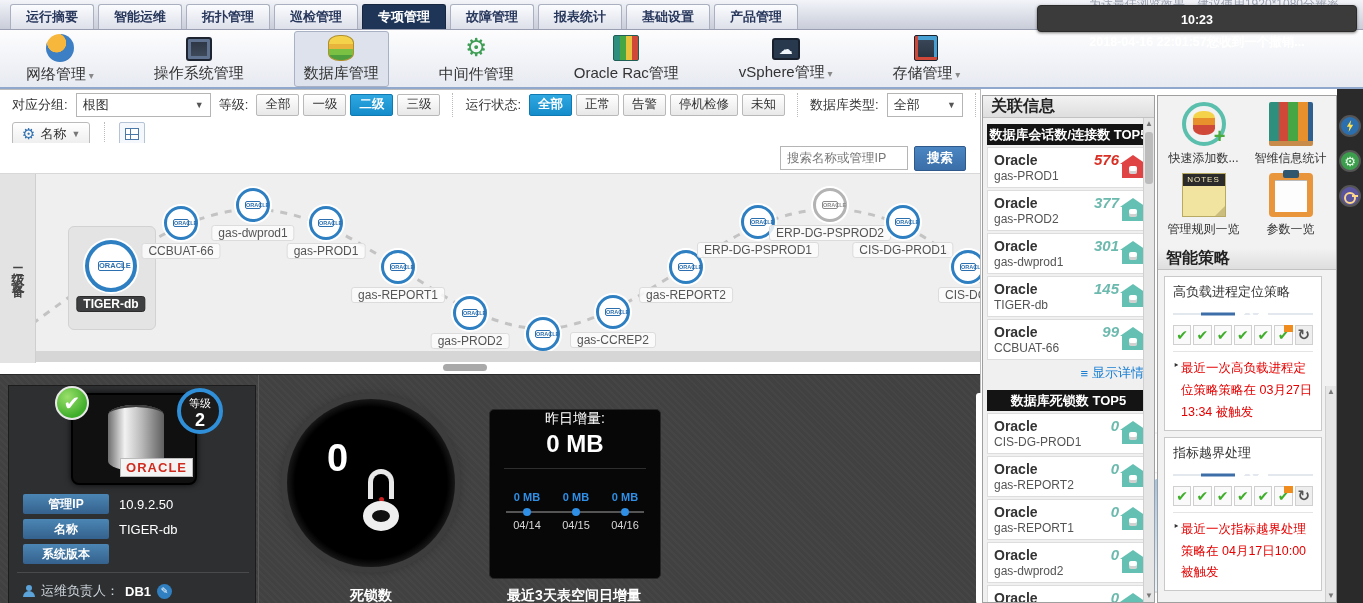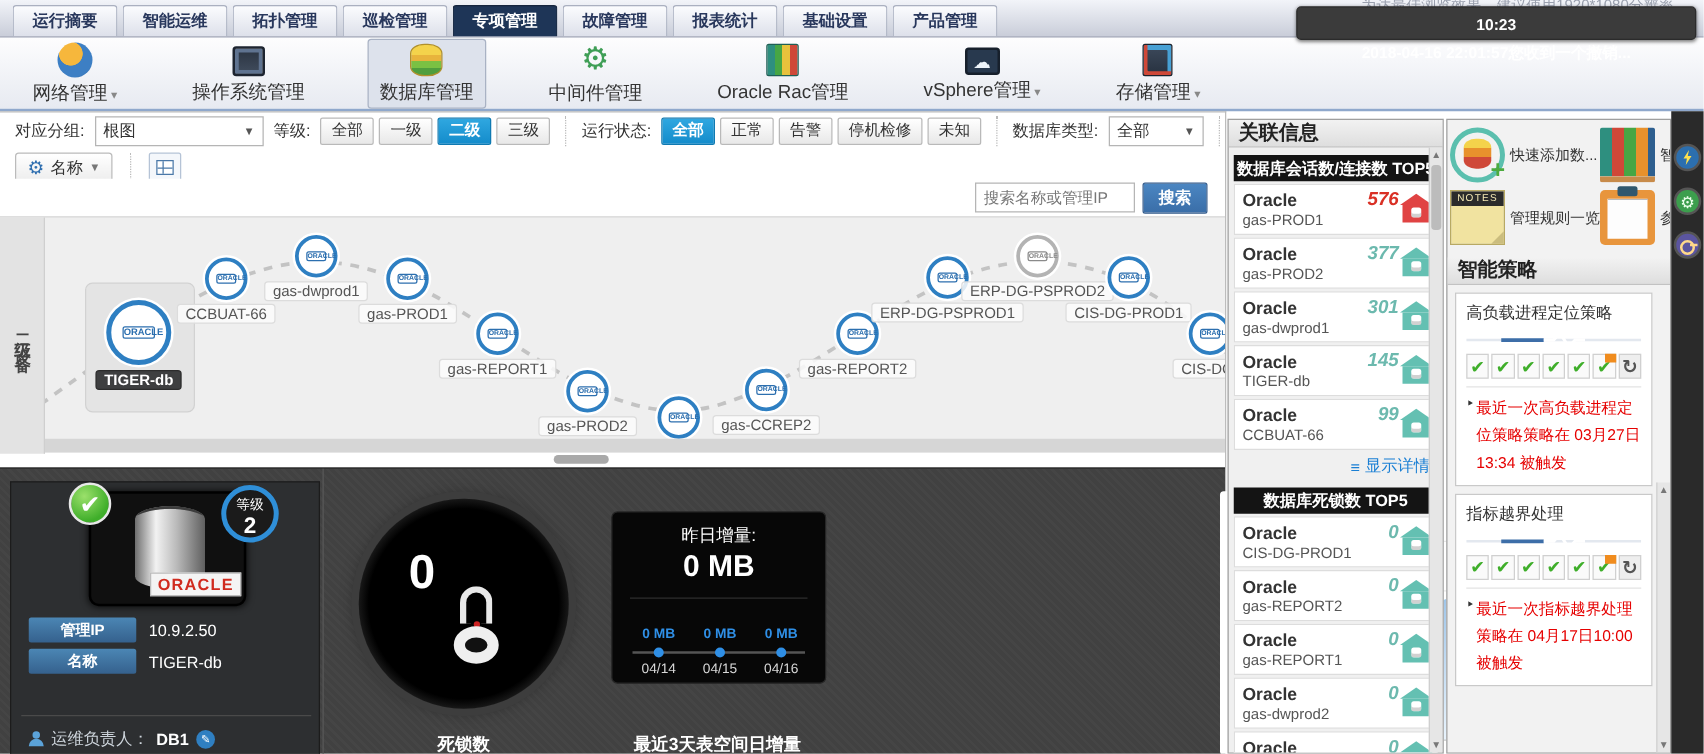--- a/index.html
+++ b/index.html
@@ -148,22 +148,22 @@
   .gauge-num { position:absolute; left:40px; top:38px; color:#fff; font-size:38px; font-weight:bold; }
   .lock { position:absolute; left:72px; top:70px; width:44px; height:62px; }
   .lock .shackle { position:absolute; left:9px; top:0; width:26px; height:30px; border:5px solid #e8e8e8;
     border-bottom:none; border-radius:14px 14px 0 0; }
   .lock .dotr { position:absolute; left:20px; top:28px; width:5px; height:5px; background:#c22; border-radius:50%;}
   .lock .body { position:absolute; left:4px; top:32px; width:36px; height:30px; border-radius:50%;
     border:9px solid #efefef; background:#111; }
   .gauge-label { position:absolute; left:0; top:212px; width:224px; text-align:center; color:#fff;
     font-size:14px; font-weight:bold; }
 
-  .growth-card { position:absolute; left:230px; top:34px; width:172px; height:138px; background:#070707;
-    border:1px solid #262626; border-radius:5px; color:#fff; text-align:center; padding-top:10px;}
+  .growth-card { position:absolute; left:230px; top:34px; width:172px; height:170px; background:#070707;
+    border:1px solid #262626; border-radius:5px; color:#fff; text-align:center; padding-top:0;}
   .growth-title { font-size:14px; }
   .growth-total { font-size:24px; font-weight:bold; margin-top:2px; }
   .growth-div { margin:10px 14px 0; border-top:1px solid #2e2e2e; }
   .gpoints { position:relative; margin:22px 10px 0; height:44px; }
   .gpoints .line { position:absolute; left:6px; right:6px; top:20px; border-top:2px solid #555; }
   .gcol { position:absolute; top:0; width:50px; text-align:center; }
   .gcol .gv { color:#2f8fe6; font-size:11px; font-weight:bold; }
   .gcol .dot { width:8px; height:8px; background:#2f8fe6; border-radius:50%; margin:5px auto 3px; position:relative; z-index:2;}
   .gcol .gd { color:#d8d8d8; font-size:11px; }
   .growth-label { position:absolute; left:170px; top:212px; width:290px; text-align:center; color:#fff;
@@ -199,21 +199,21 @@
   .vscroll { position:absolute; right:0; top:22px; width:11px; bottom:0; background:#e6e6e6; border-left:1px solid #cfcfcf;}
   .vscroll .up, .vscroll .dn2 { position:absolute; left:0; width:10px; height:12px; color:#777; font-size:8px;
     text-align:center; line-height:12px; cursor:pointer;}
   .vscroll .up { top:0; } .vscroll .dn2 { bottom:0; }
   .vscroll .handle { position:absolute; left:1px; top:14px; width:8px; height:52px; background:#bcbcbc; border-radius:3px; cursor:pointer;}
 
   
   .quick-panel { position:absolute; left:1157px; top:95px; width:180px; height:508px; background:#f2f2f2;
     border:1px solid #9f9f9f; overflow:hidden; }
   .quick-grid { display:grid; grid-template-columns:1fr 1fr; padding:6px 2px 2px; row-gap:6px; }
-  .qitem { display:flex; flex-direction:row; align-items:center; gap:4px; cursor:pointer; }
+  .qitem { display:flex; flex-direction:column; align-items:center; gap:4px; cursor:pointer; }
   .qlabel { font-size:12px; color:#333; white-space:nowrap; }
   .qicon { width:44px; height:44px; position:relative; }
   .qi-adddb { border:4px solid #5bbfae; border-radius:50%; }
   .qi-adddb::before { content:""; position:absolute; left:7px; top:5px; width:22px; height:24px; border-radius:45%/28%;
     background:linear-gradient(#f4d34b 0 30%, #e8912c 30% 60%, #cf4838 60%); }
   .qi-adddb::after { content:"+"; position:absolute; right:-4px; bottom:-6px; color:#4cab3f; font-size:20px; font-weight:bold;}
   .qi-books { background:linear-gradient(90deg,#2e8f7f 0 22%, #cf4838 22% 44%, #47a644 44% 66%, #e8912c 66% 88%, #2e5f8f 88%);
     border-bottom:5px solid #c88b4a; border-radius:2px; }
   .qi-notes { background:linear-gradient(#2b2b2b 0 12px, #f1e3a0 12px); border:1px solid #b8a963; }
   .qi-notes::before { content:"NOTES"; position:absolute; top:1px; left:0; width:100%; text-align:center;
@@ -471,20 +471,24 @@
     </div>
     <div class="kv-rows">
 
     <div class="kv">
         <span class="k">管理IP</span>
         <span class="v">10.9.2.50</span>
       </div>
         <div class="kv">
         <span class="k">名称</span>
         <span class="v">TIGER-db</span>
+      </div>
+        <div class="kv">
+        <span class="k">系统版本</span>
+        <span class="v"></span>
       </div>
       </div>
     <div class="info-div"></div>
     <div class="owner-row">
       <span class="person"></span>
       <span>运维负责人：</span>
       <span class="owner-val">DB1</span>
       <span class="edit-ic">✎</span>
     </div>
   </div>

